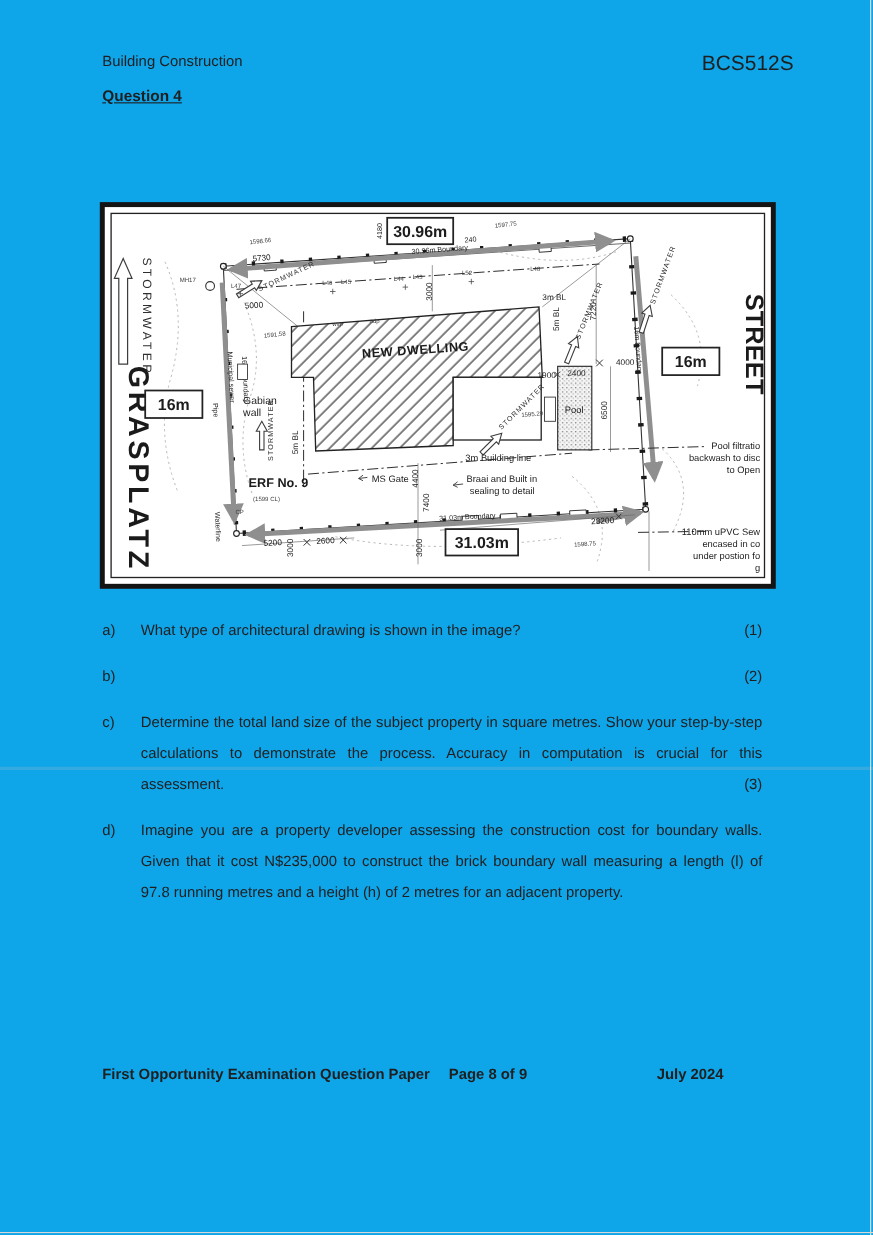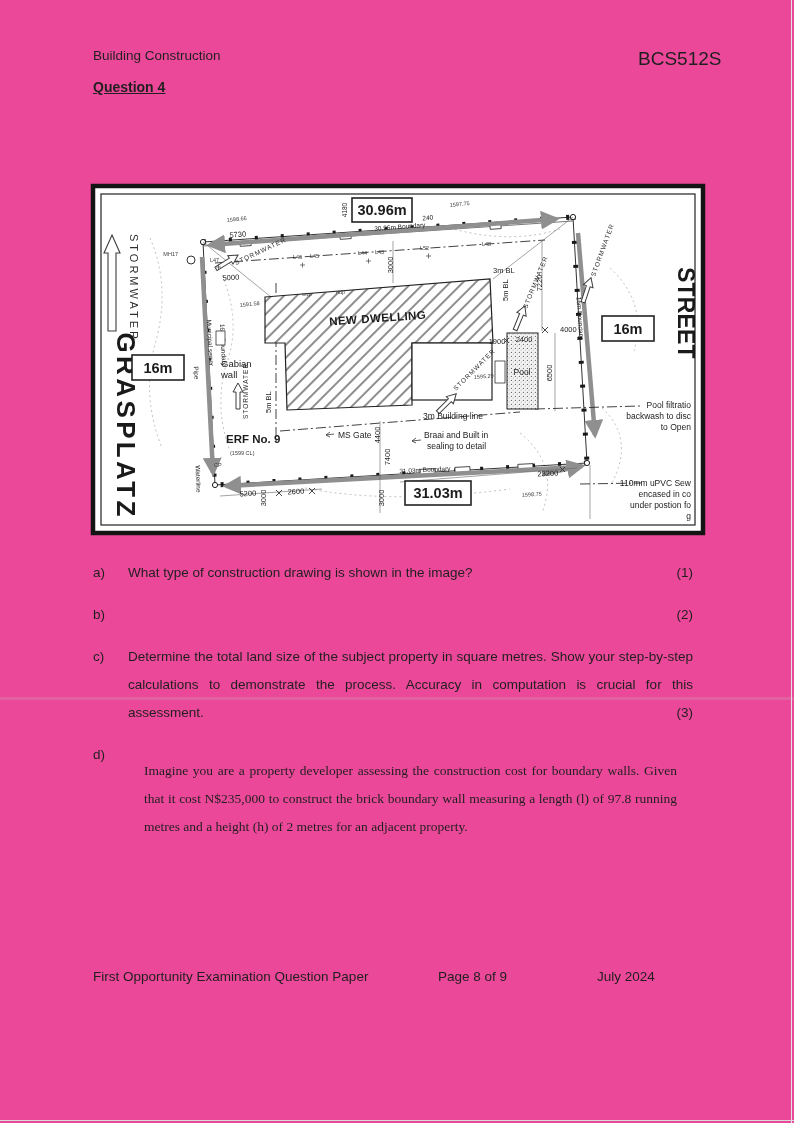--- a/index.html
+++ b/index.html
@@ -1,33 +1,33 @@
 <!DOCTYPE html>
 <html><head>
 <meta charset="utf-8">
 <style>
   html,body{margin:0;padding:0;background:#ffffff;}
-  .page{position:relative;width:794px;height:1123px;background:#ec4899;overflow:hidden;
+  .page{position:relative;width:794px;height:1123px;background:#0ea5e9;overflow:hidden;
         font-family:"Liberation Sans",sans-serif;color:#1f1f1f;}
   .hdr-left{position:absolute;top:48px;left:93px;font-size:13.5px;}
   .hdr-right{position:absolute;top:48px;left:638px;font-size:19px;}
   .q-title{position:absolute;top:79px;left:93px;font-size:14px;font-weight:bold;
            text-decoration:underline;}
   .intro{position:absolute;top:121px;left:93px;width:606px;font-size:13.5px;line-height:22px;}
   .plan-wrap{position:absolute;top:183px;left:90px;width:616px;height:353px;}
   .questions{position:absolute;top:559px;left:93px;width:600px;font-size:13.5px;}
   .q{display:flex;margin-bottom:14px;}
   .q-letter{width:35px;line-height:28px;flex:none;}
   .q-text{flex:1;line-height:28px;text-align:justify;position:relative;}
-  .q-text p{margin:16px;font-family:Liberation Serif, serif;}
+  .q-text p{margin:0;}
   .q-text p + p{margin-top:12px;}
   .marks{position:absolute;right:0;bottom:0;line-height:28px;}
   .footer{position:absolute;top:969px;left:0;width:794px;font-size:13.5px;}
-  .footer span{position:absolute;top:0;white-space:nowrap;}
-  .f-left{left:93px;} .f-center{left:438px;} .f-right{left:597px;}
+  .footer span{position:absolute;top:0;white-space:nowrap;font-weight:bold;}
+  .f-left{left:93px;} .f-center{left:408px;} .f-right{left:597px;}
   .crease{position:absolute;top:697px;left:0;width:794px;height:3px;
           background:rgba(190,190,190,0.22);}
   .edge-r{position:absolute;top:0;right:2px;width:1px;height:1123px;background:#e3e3e3;}
   .edge-b{position:absolute;bottom:2px;left:0;width:794px;height:1px;background:#d9d9d9;}
   
   .sv{font-family:"Liberation Sans",sans-serif;fill:#1c1c1c;}
   .t5{font-size:5.5px;fill:#3c3c3c;}
   .t6{font-size:6.5px;}
   .t7{font-size:7.5px;}
   .t8{font-size:8.5px;}
@@ -260,21 +260,21 @@
         <text class="sv t8" x="601" y="325" text-anchor="end">under postion fo</text>
         <text class="sv t8" x="601" y="336" text-anchor="end">g</text>
       </g>
     </svg>
   </div>
 
   <div class="questions">
     <div class="q">
       <div class="q-letter">a)</div>
       <div class="q-text">
-        <span>What type of construction drawing is shown in the image?</span>
+        <span>What type of architectural drawing is shown in the image?</span>
         <span class="marks">(1)</span>
       </div>
     </div>
     <div class="q">
       <div class="q-letter">b)</div>
       <div class="q-text">
         <span class="marks">(2)</span>
       </div>
     </div>
     <div class="q">

